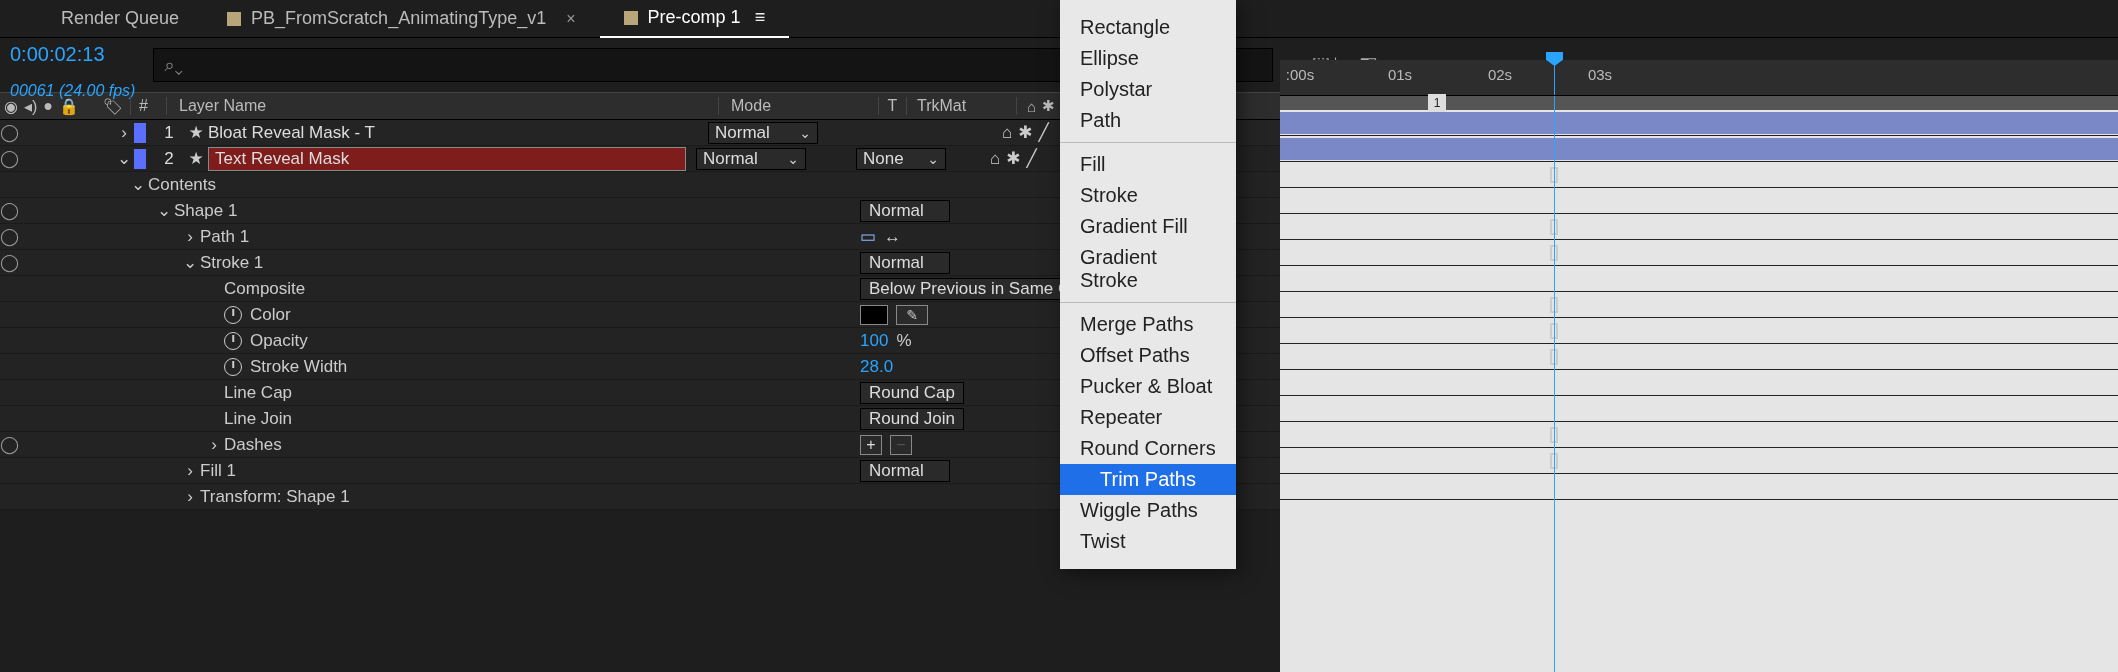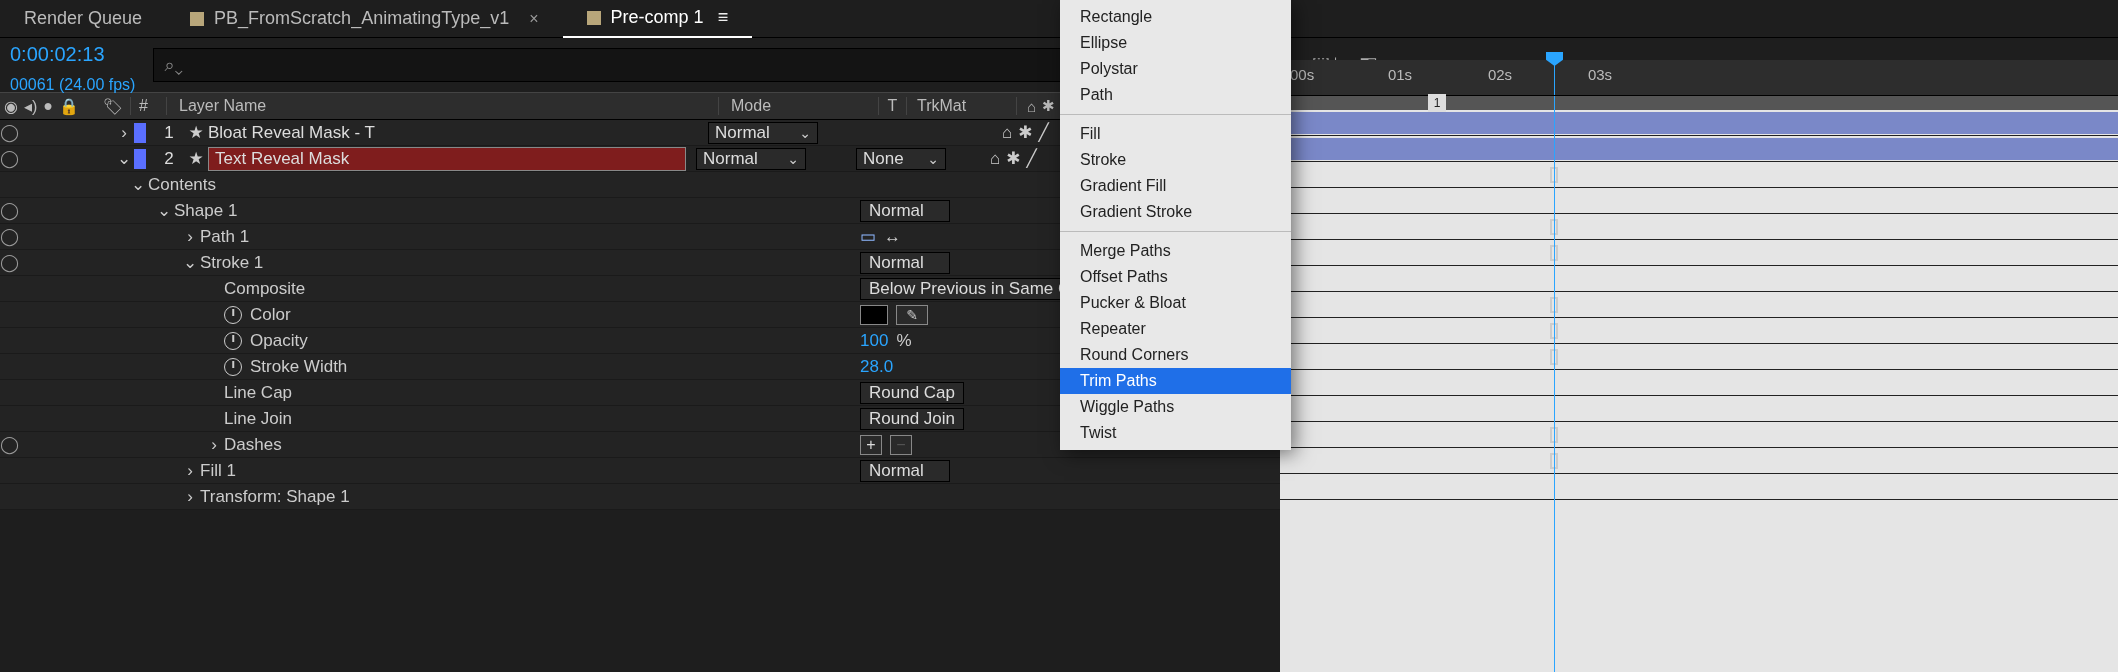--- a/index.html
+++ b/index.html
@@ -1,29 +1,29 @@
 <!DOCTYPE html>
 <html><head>
 <meta charset="utf-8">
 <style>
   * { margin: 0; padding: 0; box-sizing: border-box; font-family: -apple-system, BlinkMacSystemFont, "Segoe UI", Arial, sans-serif; }
   body { background: #1e1e1e; color: #ccc; font-size: 18px; overflow: hidden; width: 2118px; height: 672px; position: relative; }
 
   
-  .tabs { height: 38px; display: flex; align-items: center; background: #1e1e1e; border-bottom: 1px solid #000; }
+  .tabs { height: 38px; display: flex; align-items: center; background: #1e1e1e; border-bottom: 1px solid #000; padding-left: 37px; }
   .tab { padding: 0 24px; height: 38px; display: flex; align-items: center; gap: 10px; color: #bbb; cursor: pointer; }
   .tab-dot { width: 14px; height: 14px; background: #b8a67a; }
   .tab small.close { margin-left: 10px; color: #999; font-size: 16px; }
   .tab.active { border-bottom: 2px solid #fff; color: #fff; }
   .tab-menu-icon { color: #eee; font-size: 18px; margin-left: 4px; }
 
   
   .row2 { display: flex; align-items: flex-start; height: 54px; padding: 6px 0 0 10px; gap: 18px; }
   .timecode { color: #2aa5ff; font-size: 20px; line-height: 1; }
-  .fpsline { color: #2aa5ff; font-size: 16px; margin-top: 12px; }
+  .fpsline { color: #2aa5ff; font-size: 16px; margin-top: 18px; font-style: italic; }
   .searchbox { flex: 0 0 1120px; height: 34px; background: #141414; border: 1px solid #000; display: flex; align-items: center; padding: 0 10px; color: #888; margin-top: 4px; }
   .toolbar-icons-right { display: flex; align-items: center; gap: 18px; margin-left: 20px; margin-top: 8px; color: #aaa; font-size: 20px; }
 
   
   .colheader { height: 28px; background: #2d2d2d; border-top: 1px solid #444; border-bottom: 1px solid #000; display: flex; align-items: center; color: #bbb; font-size: 16px; }
   .ch-left-icons { width: 96px; display: flex; align-items: center; gap: 6px; padding-left: 4px; font-size: 16px; }
   .ch-tag { width: 34px; text-align: center; }
   .ch-hash { width: 36px; border-left: 1px solid #444; padding-left: 8px; }
   .ch-layername { flex: 0 0 552px; border-left: 1px solid #444; padding-left: 12px; }
   .ch-mode { flex: 0 0 160px; border-left: 1px solid #444; padding-left: 12px; }
@@ -68,23 +68,23 @@
   .workarea-bar { height:14px; background:#555; position:relative; }
   .wa-marker { position:absolute; top:-2px; width:18px; height:18px; background:#ddd; color:#222; font-size:12px; display:flex;align-items:center;justify-content:center; }
   .tl-rows { position:relative; }
   .tl-row { height:26px; border-bottom:1px solid #222; position:relative; }
   .clip-bar { position:absolute; top:2px; height:22px; background:#7a88c8; left:0; right:0; }
   .playhead { position:absolute; top:0; bottom:0; width:1px; background:#2aa5ff; }
   .playhead-cap { position:absolute; top:-8px; left:-8px; width:17px;height:14px;background:#2aa5ff; clip-path: polygon(0 0,100% 0,100% 55%,50% 100%,0 55%); }
   .ibeam { position:absolute; width:8px; height:16px; border-left:2px solid #ccc; border-right:2px solid #ccc; border-top:2px solid #ccc; border-bottom:2px solid #ccc; }
 
   
-  .context-menu { position:absolute; top:0; left:1060px; width:231px; background:#e8e8e8; color:#222; font-size:16px; box-shadow: 4px 4px 18px rgba(0,0,0,.5); z-index:100; padding:4px 0; }
+  .context-menu { position:absolute; top:0; left:1060px; width:176px; background:#e8e8e8; color:#222; font-size:20px; box-shadow: 4px 4px 18px rgba(0,0,0,.5); z-index:100; padding:12px 0; }
   .cm-item { padding:4px 20px; cursor:pointer; }
-  .cm-item.hl { background:#1f6fe8; color:#fff; }
+  .cm-item.hl { background:#1f6fe8; color:#fff;text-align:center; }
   .cm-sep { height:1px; background:#bbb; margin:6px 0; }
 
   .dd-caret::after { content:"⌄"; color:#ccc; margin-left:6px; font-size:14px; }
   .ico { font-size:15px; }
 </style>
 </head>
 <body>
 
 <div class="tabs">
   <div class="tab">

